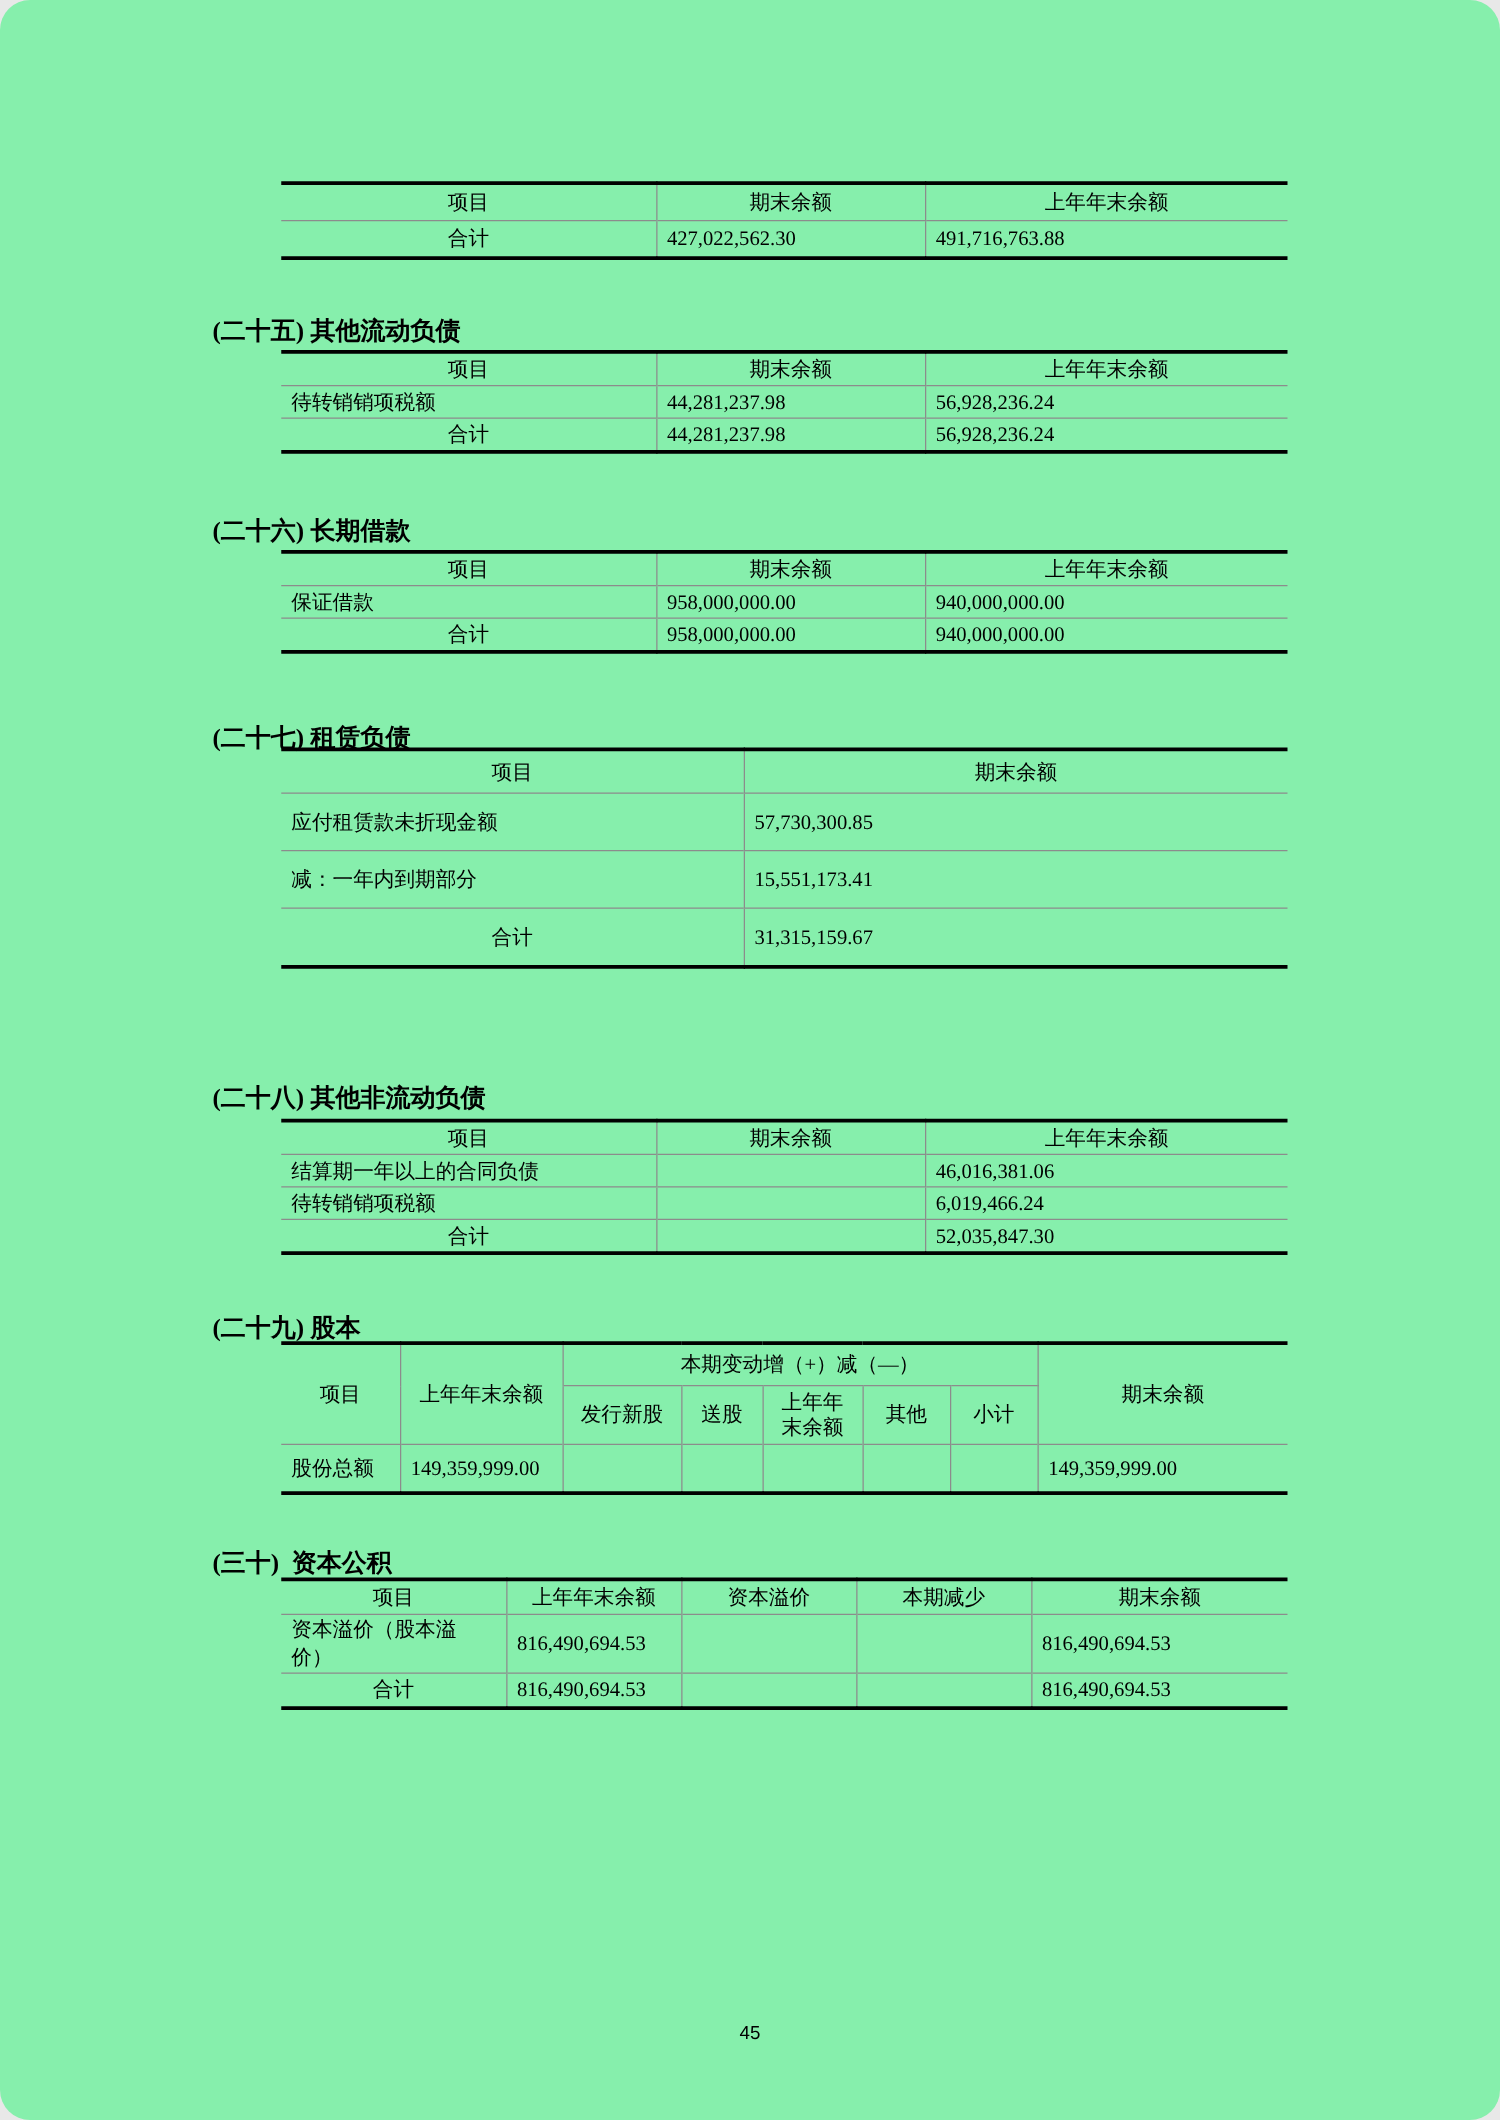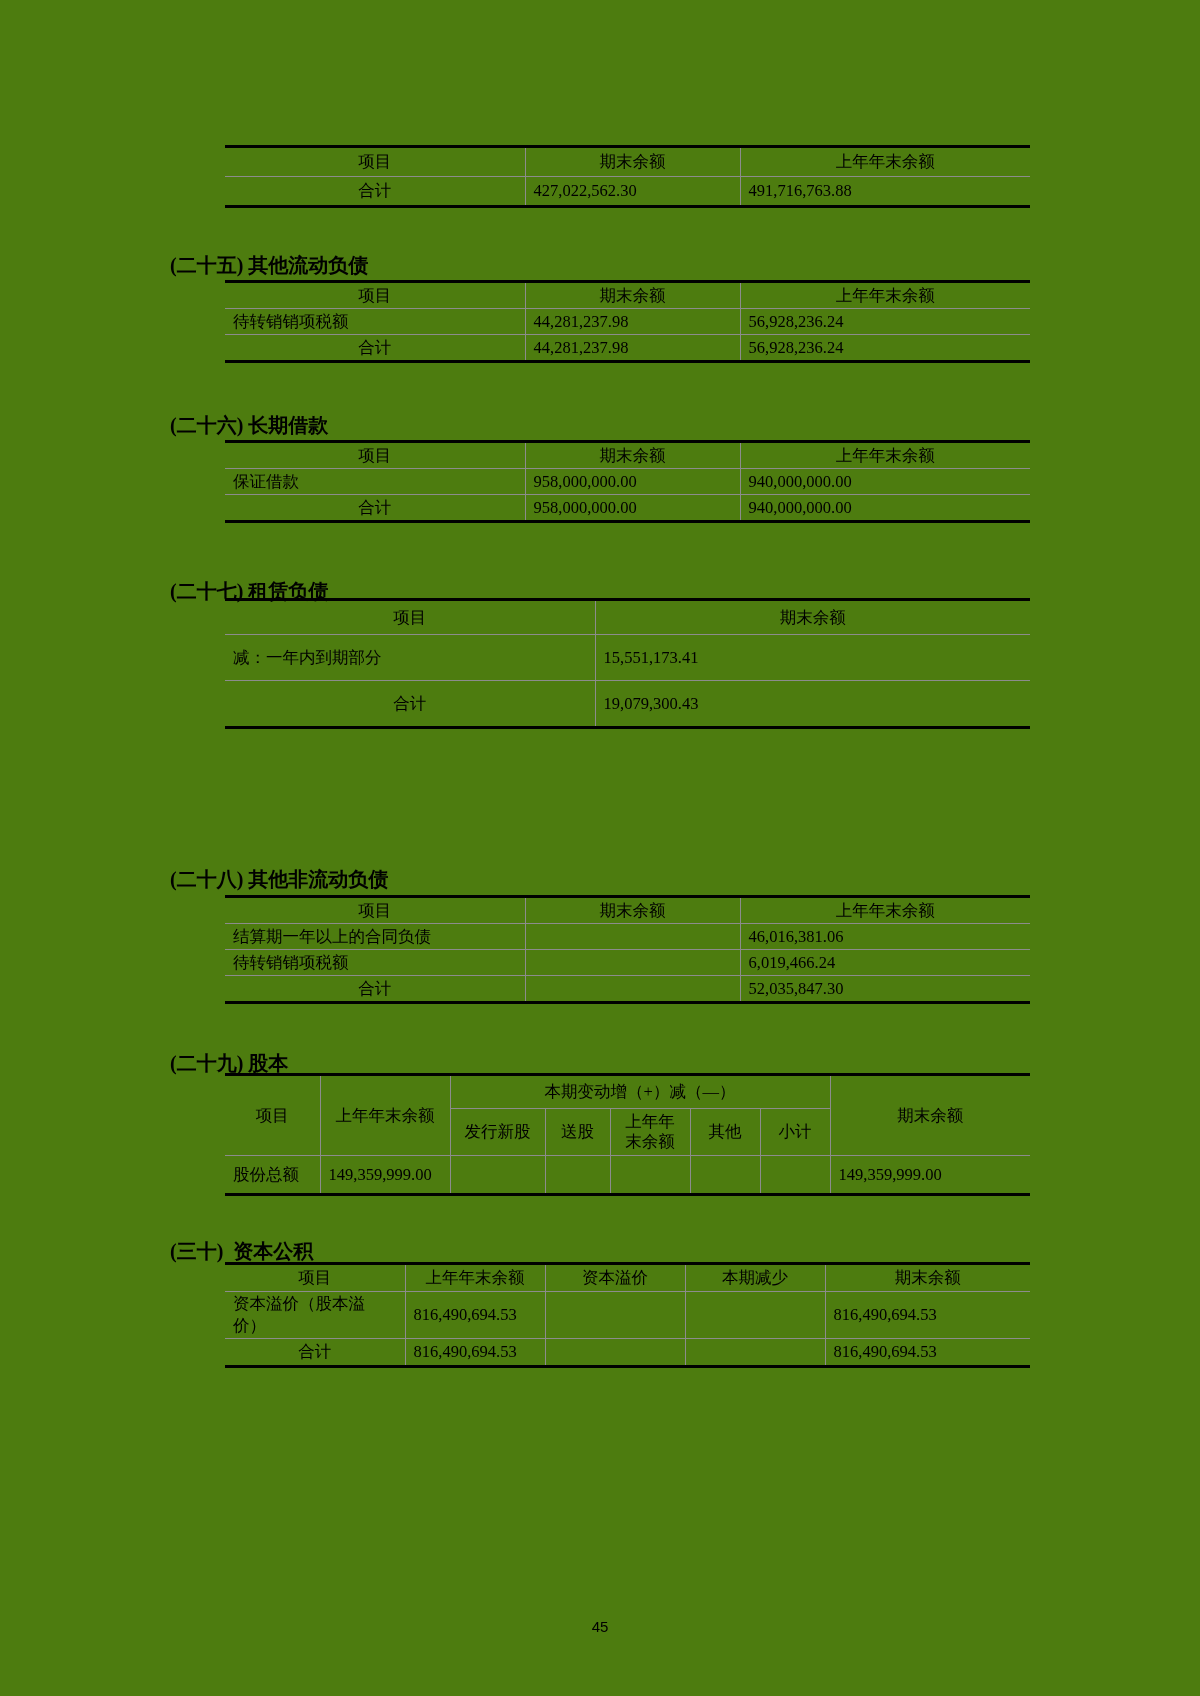--- a/index.html
+++ b/index.html
@@ -1,23 +1,24 @@
 <!DOCTYPE html>
 <html><head>
 <meta charset="utf-8">
 <style>
   html,body{margin:0;padding:0;background:#e8e8e8;}
   .page{
     position:relative;
     width:1200px;height:1696px;
     margin:0 auto;
-    background:#4d7c0f;
+    background:#86efac;
     font-family:"Liberation Serif","DejaVu Serif",serif;
     color:#000;
     overflow:hidden;
+    border-radius:24px;
   }
   .sec-title{
     position:absolute;
     left:170px;
     font-size:20px;
     font-weight:bold;
     line-height:26px;
     white-space:pre;
   }
   table.fin{
@@ -139,26 +140,30 @@
     <colgroup>
         <col style="width:370px">
         <col style="width:435px">
       </colgroup>
     <tbody>
         <tr class="h">
       <td class="fc ctr">项目</td>
       <td class="ctr">期末余额</td>
     </tr>
     <tr class="d">
+      <td class="fc lbl">应付租赁款未折现金额</td>
+      <td class="num">57,730,300.85</td>
+    </tr>
+    <tr class="d">
       <td class="fc lbl">减：一年内到期部分</td>
       <td class="num">15,551,173.41</td>
     </tr>
     <tr class="d">
       <td class="fc ctr">合计</td>
-      <td class="num">19,079,300.43</td>
+      <td class="num">31,315,159.67</td>
     </tr>
   </tbody>
     </table>
 
   <div class="sec-title" style="top:866px">(二十八) 其他非流动负债</div>
   <table class="fin t-sm" style="top:895px;width:805px;">
     <colgroup>
         <col style="width:300px">
         <col style="width:215px">
         <col style="width:290px">

